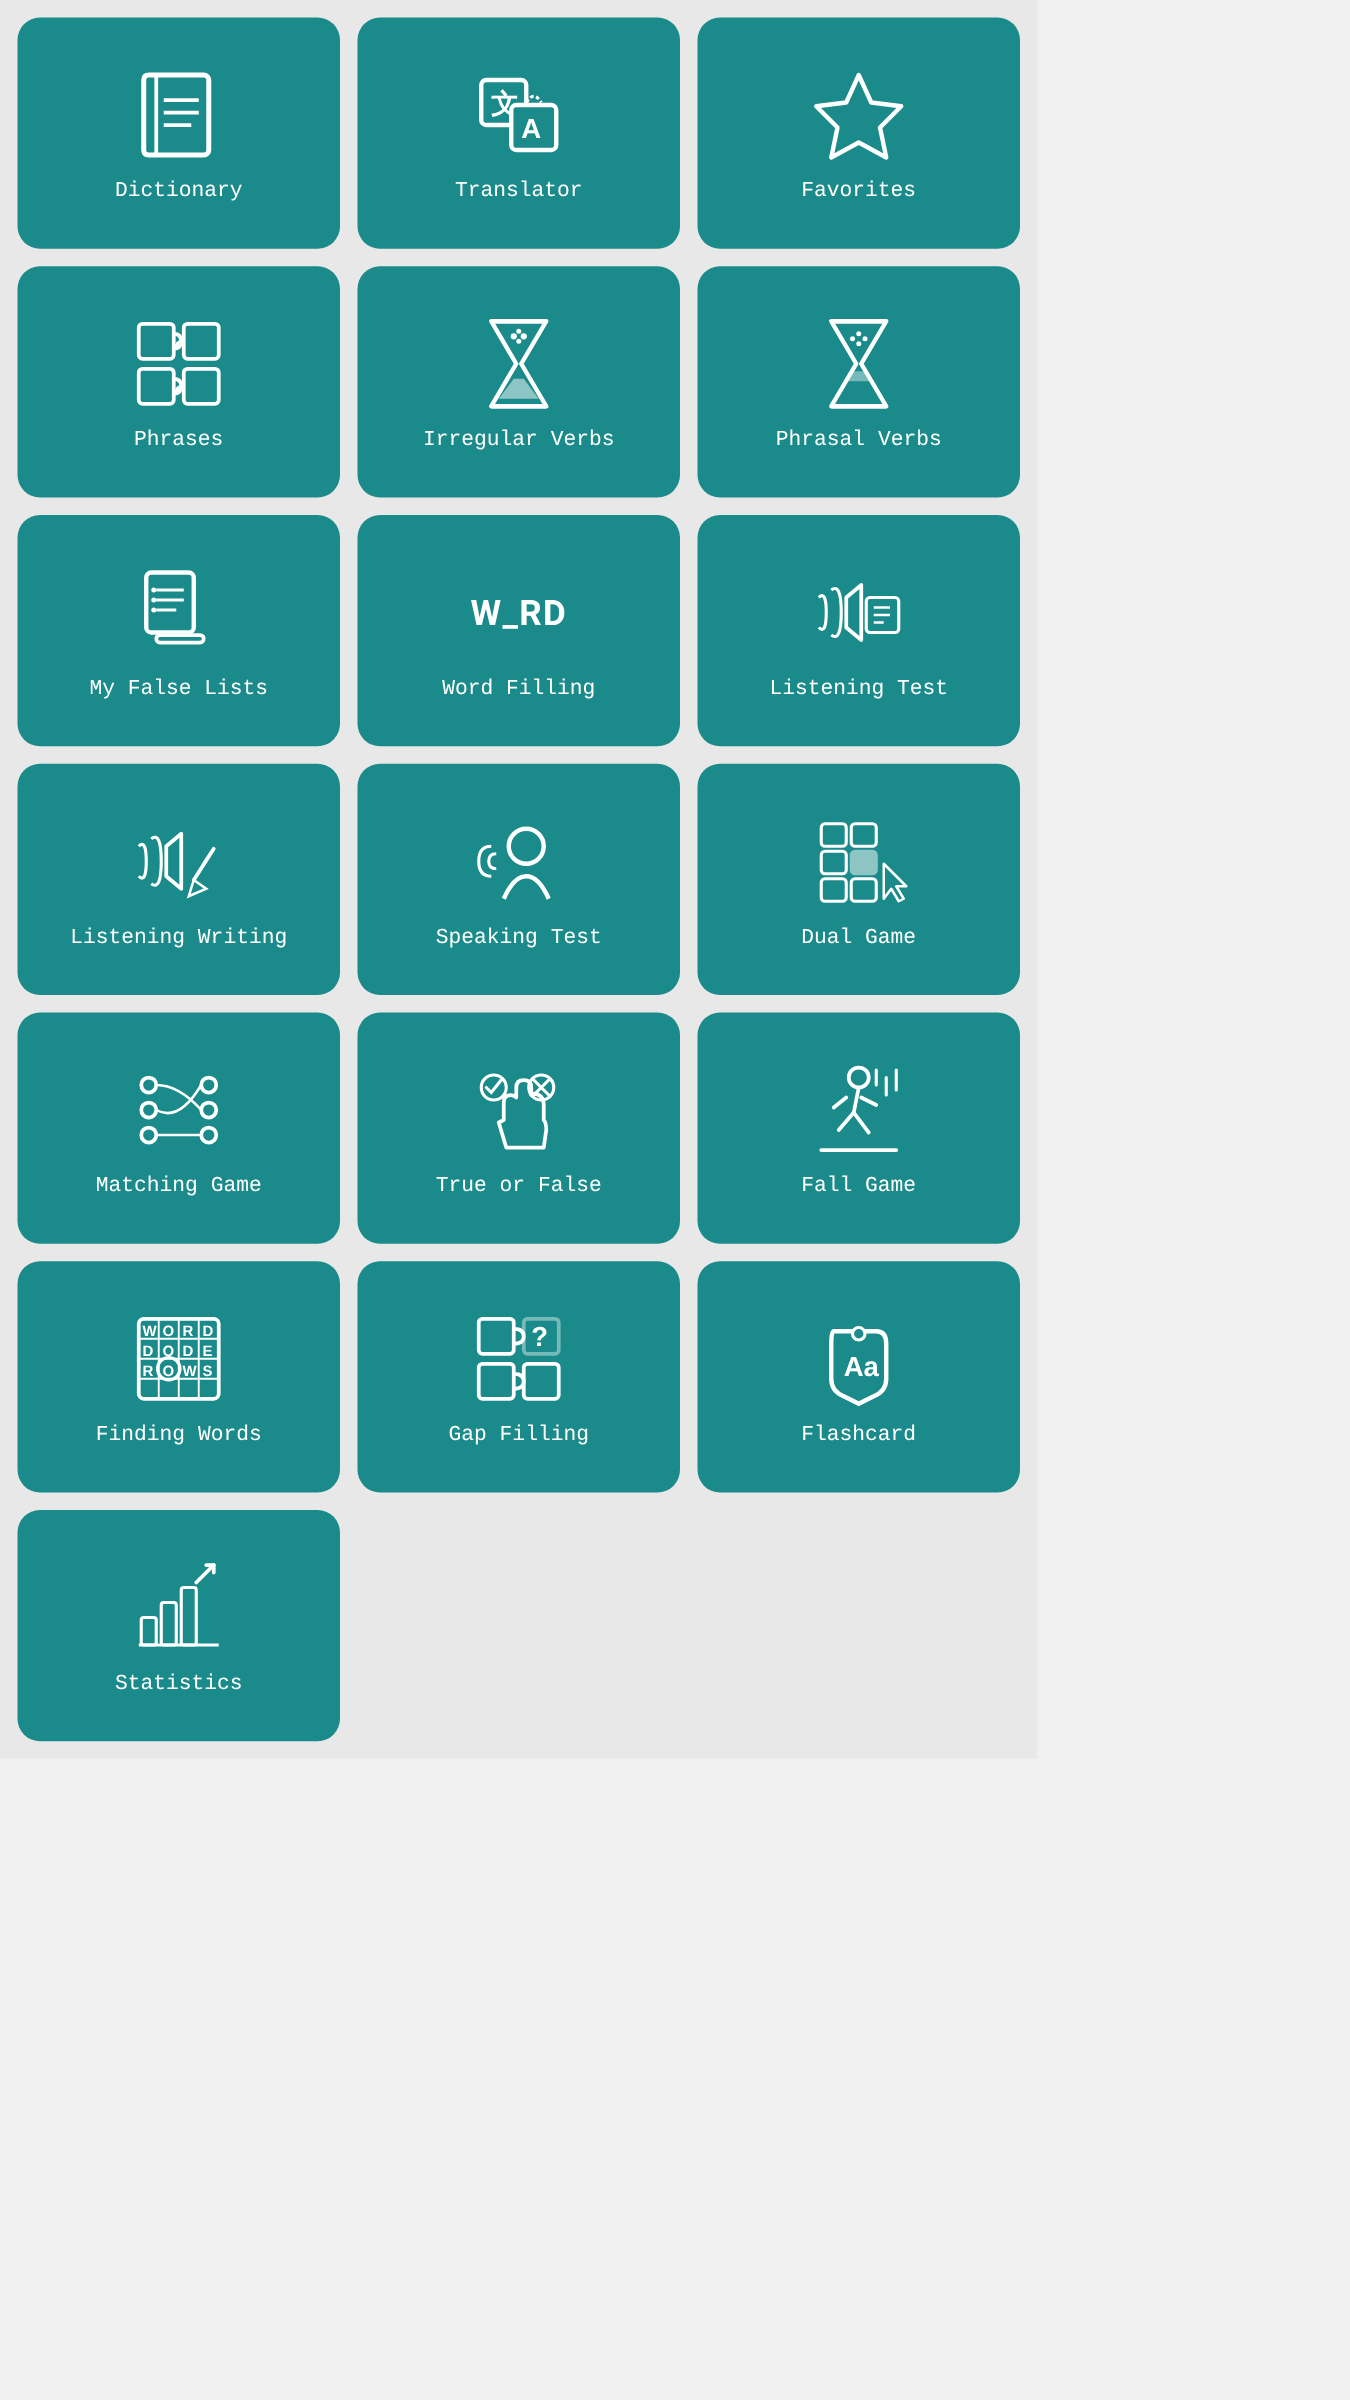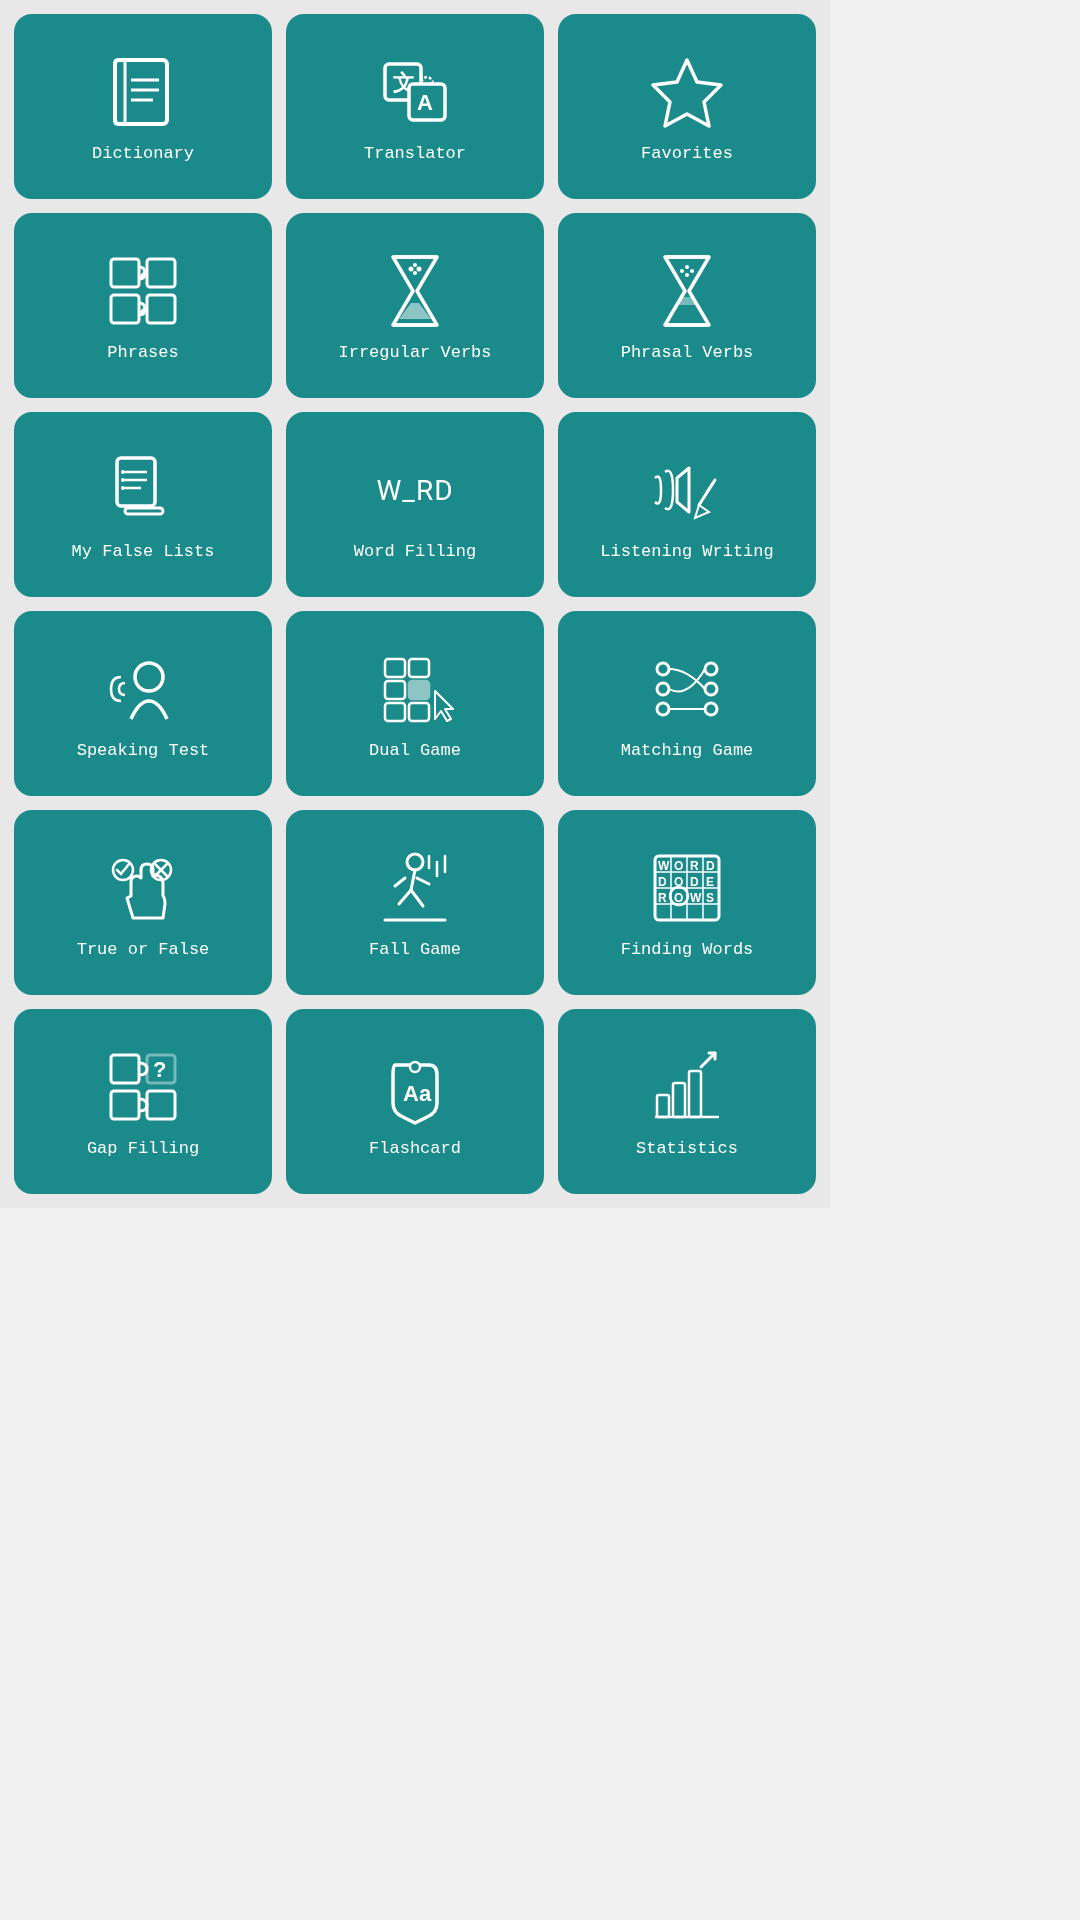--- a/index.html
+++ b/index.html
@@ -44,21 +44,21 @@
       color: #fff;
       font-size: 17px;
       font-weight: 400;
       text-align: center;
       line-height: 1.2;
       font-family: Liberation Mono, monospace;
     }
     .word-fill-text {
       color: #fff;
       font-size: 28px;
-      font-weight: 400;
+      font-weight: 700;
       letter-spacing: 1px;
     }
   </style>
 </head>
 <body>
 
 <div class="grid">
 
   <div class="tile">
     <div class="tile-icon">
@@ -167,20 +167,37 @@
 
   <div class="tile">
     <div class="tile-icon">
       <div style="display:flex;flex-direction:column;align-items:center;gap:6px;">
         <span class="word-fill-text">W_RD</span>
       </div>
     </div>
     <span class="tile-label">Word Filling</span>
   </div>
 
+  <div class="tile">
+    <div class="tile-icon">
+      <svg viewBox="0 0 80 80" fill="none" xmlns="http://www.w3.org/2000/svg">
+
+        <path d="M8 28 Q14 22 14 40 Q14 58 8 52" stroke="white" stroke-width="2.5" fill="none"></path>
+        <path d="M18 22 Q26 16 26 40 Q26 64 18 58" stroke="white" stroke-width="2.5" fill="none"></path>
+
+        <polygon points="30,28 42,18 42,62 30,52" stroke="white" stroke-width="3" fill="none" stroke-linejoin="round"></polygon>
+
+        <rect x="46" y="28" width="26" height="28" rx="3" stroke="white" stroke-width="2.5" fill="none"></rect>
+        <line x1="52" y1="36" x2="65" y2="36" stroke="white" stroke-width="2"></line>
+        <line x1="52" y1="42" x2="65" y2="42" stroke="white" stroke-width="2"></line>
+        <line x1="52" y1="48" x2="60" y2="48" stroke="white" stroke-width="2"></line>
+      </svg>
+    </div>
+    <span class="tile-label">Listening Test</span>
+  </div>
 
   <div class="tile">
     <div class="tile-icon">
       <svg viewBox="0 0 80 80" fill="none" xmlns="http://www.w3.org/2000/svg">
         <path d="M8 28 Q14 22 14 40 Q14 58 8 52" stroke="white" stroke-width="2.5" fill="none"></path>
         <path d="M18 22 Q26 16 26 40 Q26 64 18 58" stroke="white" stroke-width="2.5" fill="none"></path>
         <polygon points="30,28 42,18 42,62 30,52" stroke="white" stroke-width="3" fill="none" stroke-linejoin="round"></polygon>
 
         <line x1="52" y1="55" x2="68" y2="30" stroke="white" stroke-width="3" stroke-linecap="round"></line>
         <polygon points="52,55 48,68 62,62" stroke="white" stroke-width="2" fill="none"></polygon>

